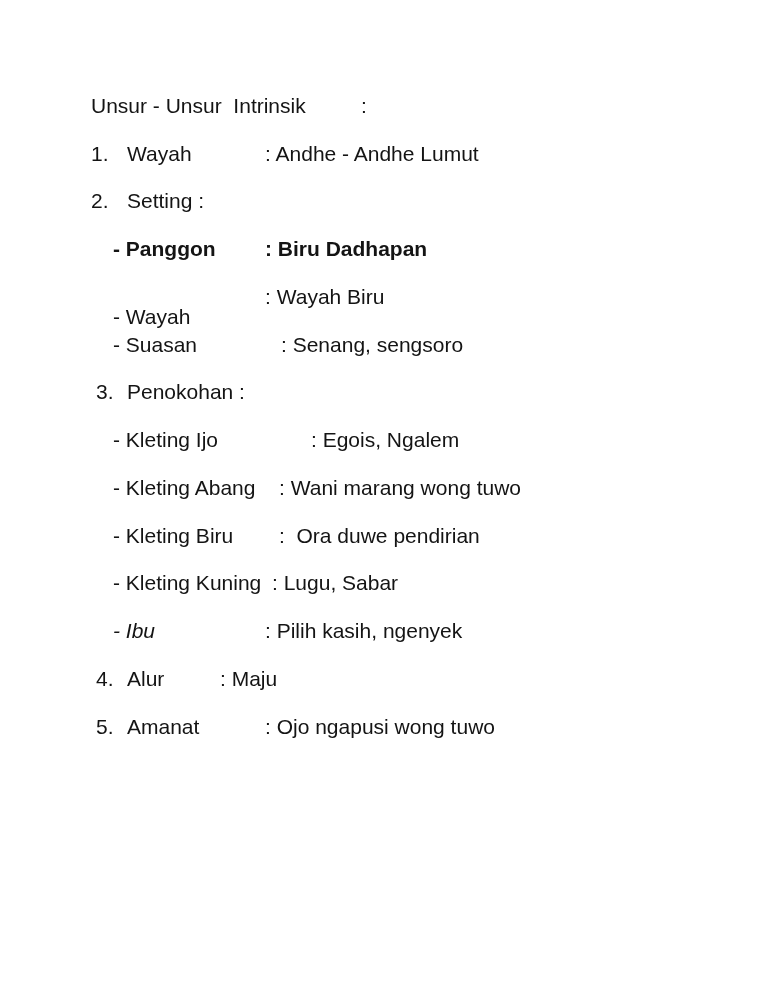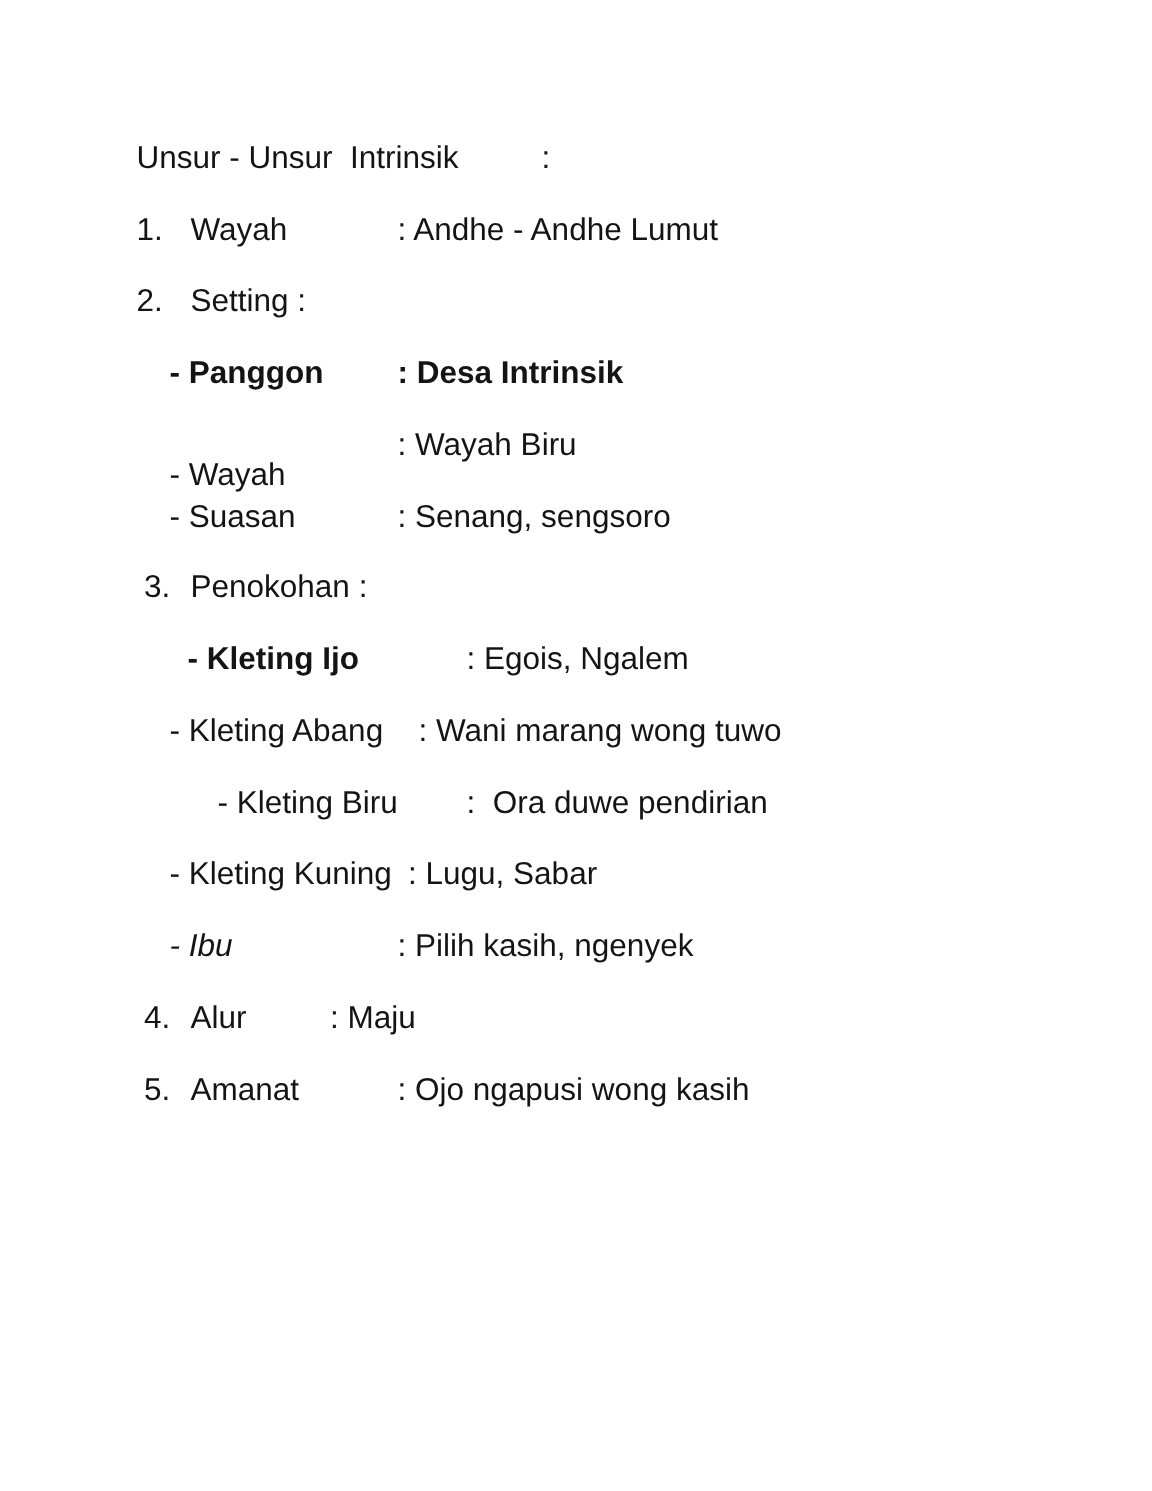--- a/index.html
+++ b/index.html
@@ -50,45 +50,45 @@
     <span class="seg" style="left:174px;">: Andhe - Andhe Lumut</span>
   </div>
 
   <div class="line" style="left:91px; top:189px;">
     <span class="seg" style="left:0;">2.</span>
     <span class="seg" style="left:36px;">Setting :</span>
   </div>
 
   <div class="line" style="left:113px; top:237px;font-weight:bold;">
     <span class="seg" style="left:0;">- Panggon</span>
-    <span class="seg" style="left:152px;">: Desa Intrinsik</span>
+    <span class="seg" style="left:152px;">: Biru Dadhapan</span>
   </div>
   <div class="line" style="left:113px; top:285px;">
     <span class="seg" style="left:0;margin-top:20px;">- Wayah</span>
     <span class="seg" style="left:152px;">: Wayah Biru</span>
   </div>
   <div class="line" style="left:113px; top:333px;">
     <span class="seg" style="left:0;">- Suasan</span>
-    <span class="seg" style="left:152px;">: Senang, sengsoro</span>
+    <span class="seg" style="left:168px;">: Senang, sengsoro</span>
   </div>
 
   <div class="line" style="left:96px; top:380px;">
     <span class="seg" style="left:0;">3.</span>
     <span class="seg" style="left:31px;">Penokohan :</span>
   </div>
 
   <div class="line" style="left:113px; top:428px;">
-    <span class="seg" style="left:12px;font-weight:bold;">- Kleting Ijo</span>
+    <span class="seg" style="left:0;">- Kleting Ijo</span>
     <span class="seg" style="left:198px;">: Egois, Ngalem</span>
   </div>
   <div class="line" style="left:113px; top:476px;">
     <span class="seg" style="left:0;">- Kleting Abang</span>
     <span class="seg" style="left:166px;">: Wani marang wong tuwo</span>
   </div>
-  <div class="line" style="left:113px; top:524px;margin-left:32px;">
+  <div class="line" style="left:113px; top:524px;">
     <span class="seg" style="left:0;">- Kleting Biru</span>
     <span class="seg" style="left:166px;">:  Ora duwe pendirian</span>
   </div>
   <div class="line" style="left:113px; top:571px;">
     <span class="seg" style="left:0;">- Kleting Kuning</span>
     <span class="seg" style="left:159px;">: Lugu, Sabar</span>
   </div>
   <div class="line" style="left:113px; top:619px;">
     <span class="seg" style="left:0;font-style:italic;">- Ibu</span>
     <span class="seg" style="left:152px;">: Pilih kasih, ngenyek</span>
@@ -96,16 +96,16 @@
 
   <div class="line" style="left:96px; top:667px;">
     <span class="seg" style="left:0;">4.</span>
     <span class="seg" style="left:31px;">Alur</span>
     <span class="seg" style="left:124px;">: Maju</span>
   </div>
 
   <div class="line" style="left:96px; top:715px;">
     <span class="seg" style="left:0;">5.</span>
     <span class="seg" style="left:31px;">Amanat</span>
-    <span class="seg" style="left:169px;">: Ojo ngapusi wong kasih</span>
+    <span class="seg" style="left:169px;">: Ojo ngapusi wong tuwo</span>
   </div>
 
 </div>
 
 </body></html>

